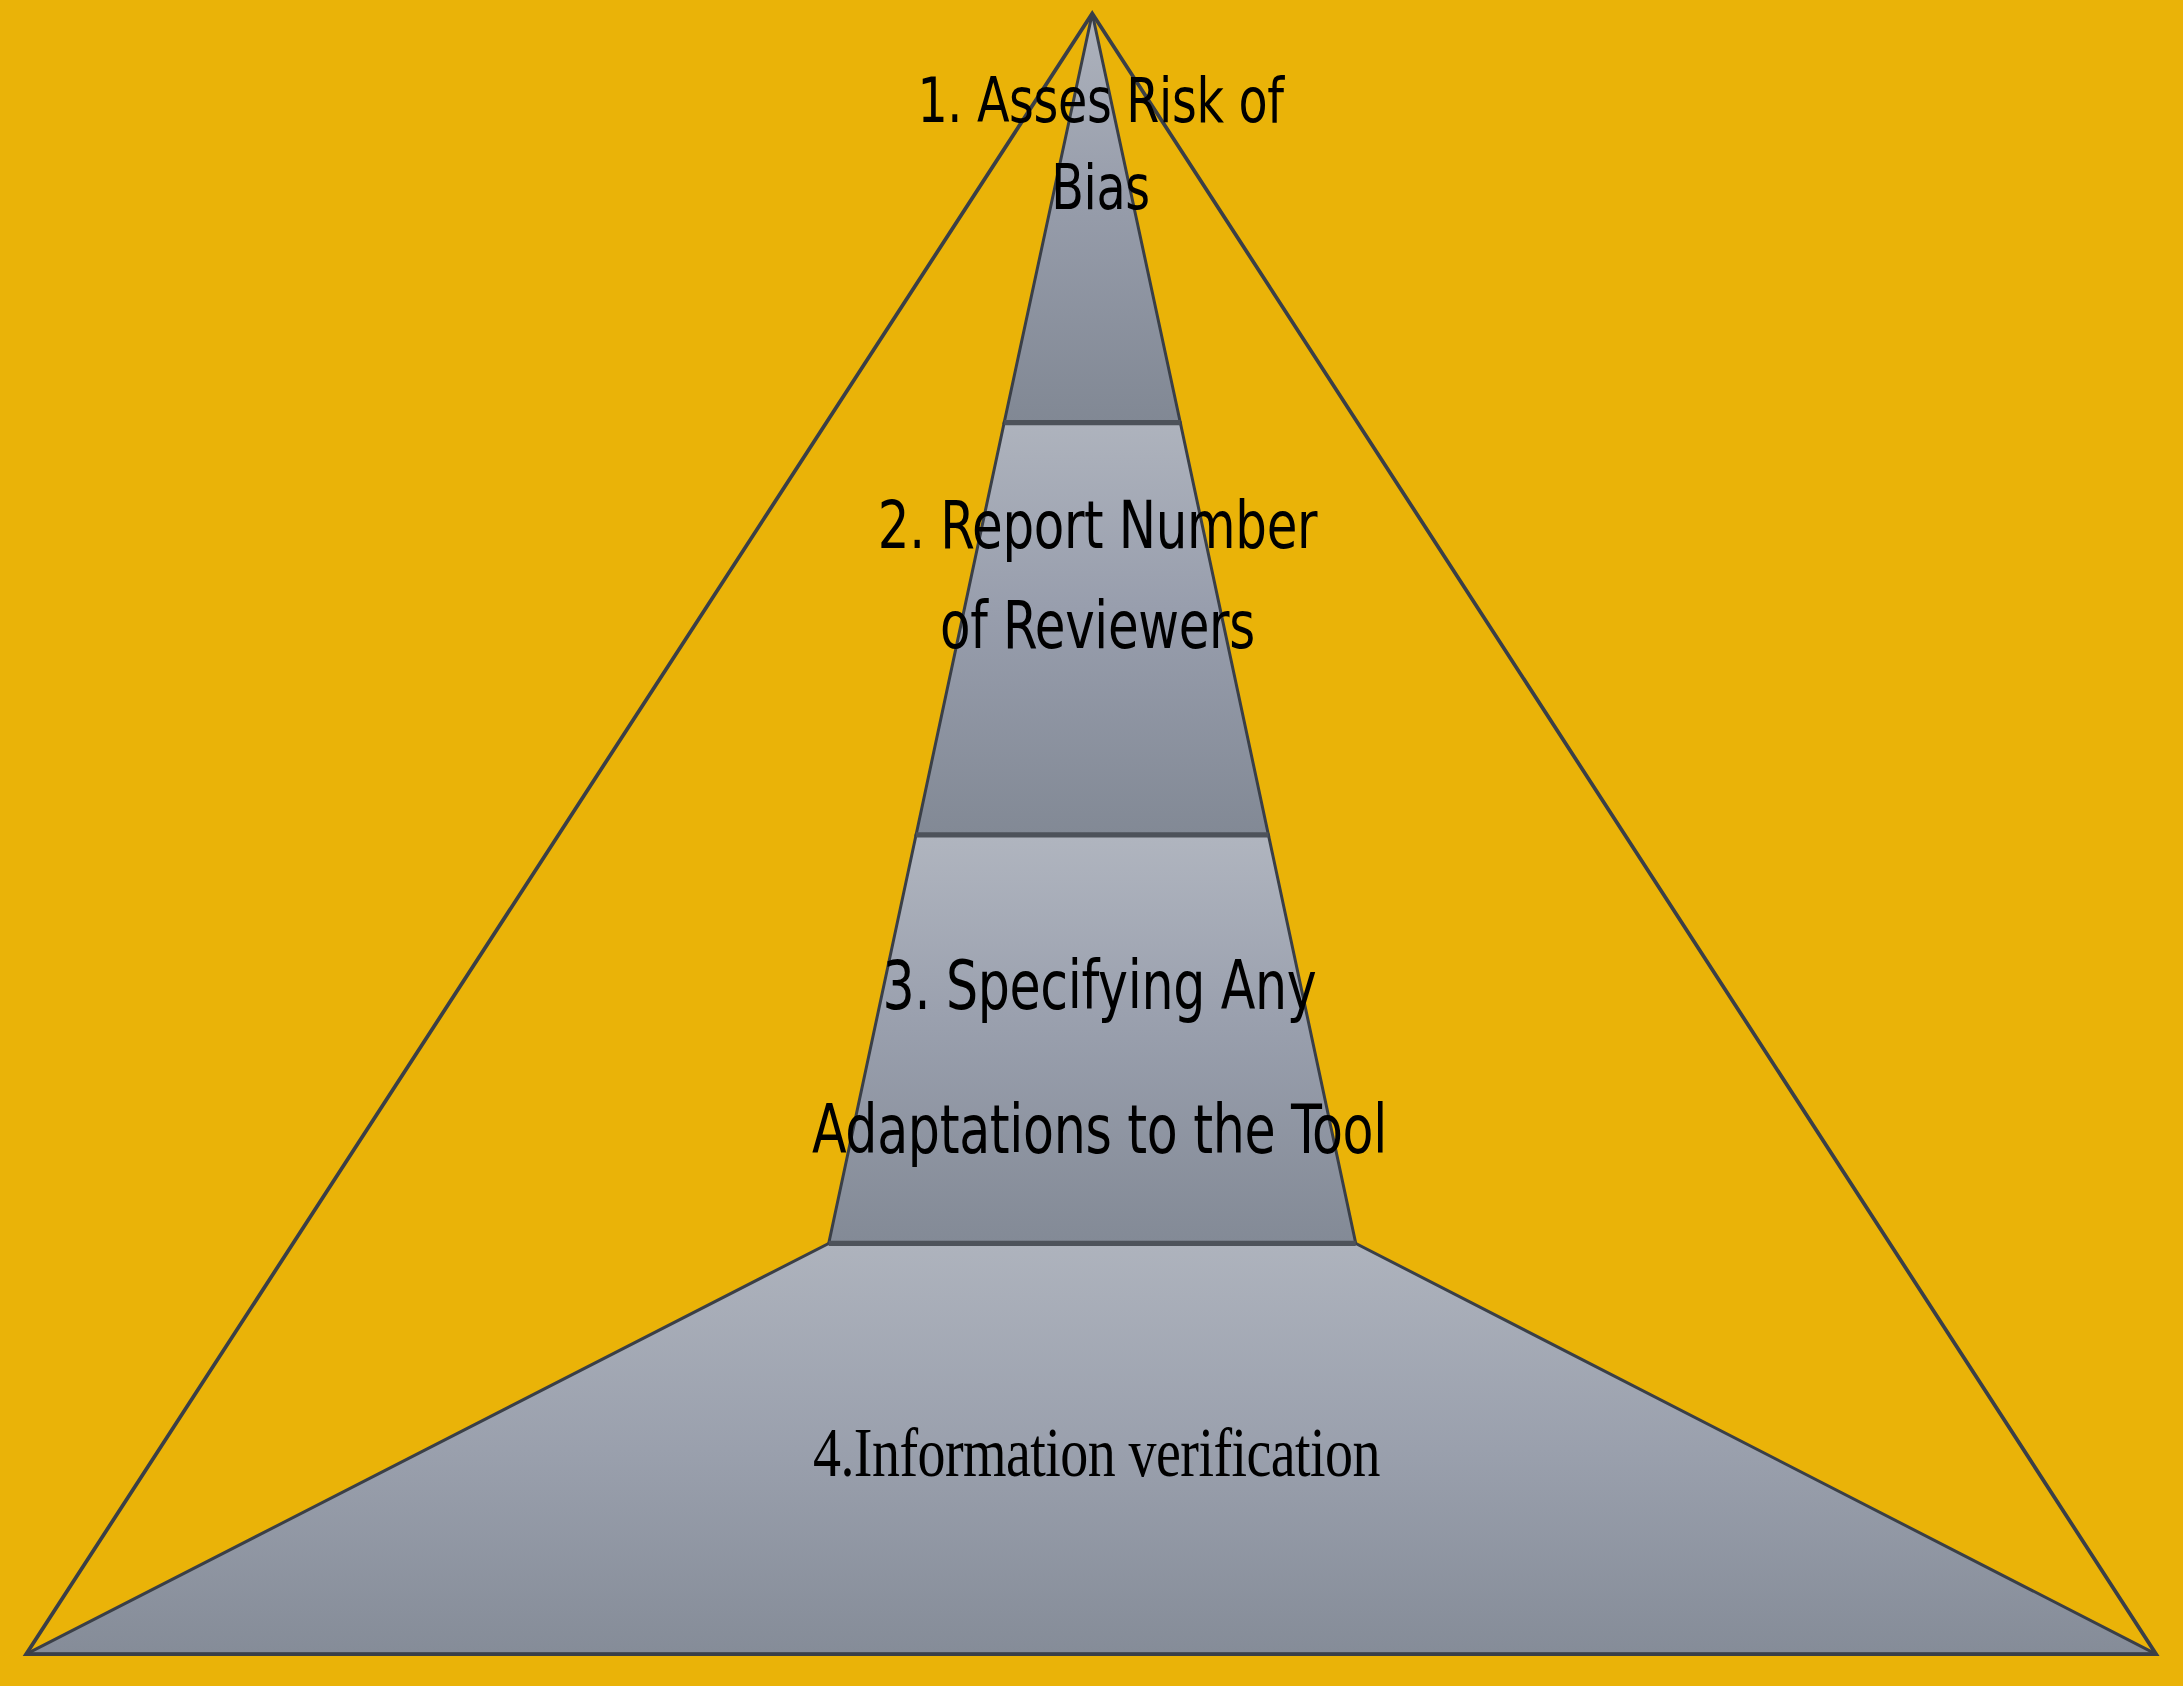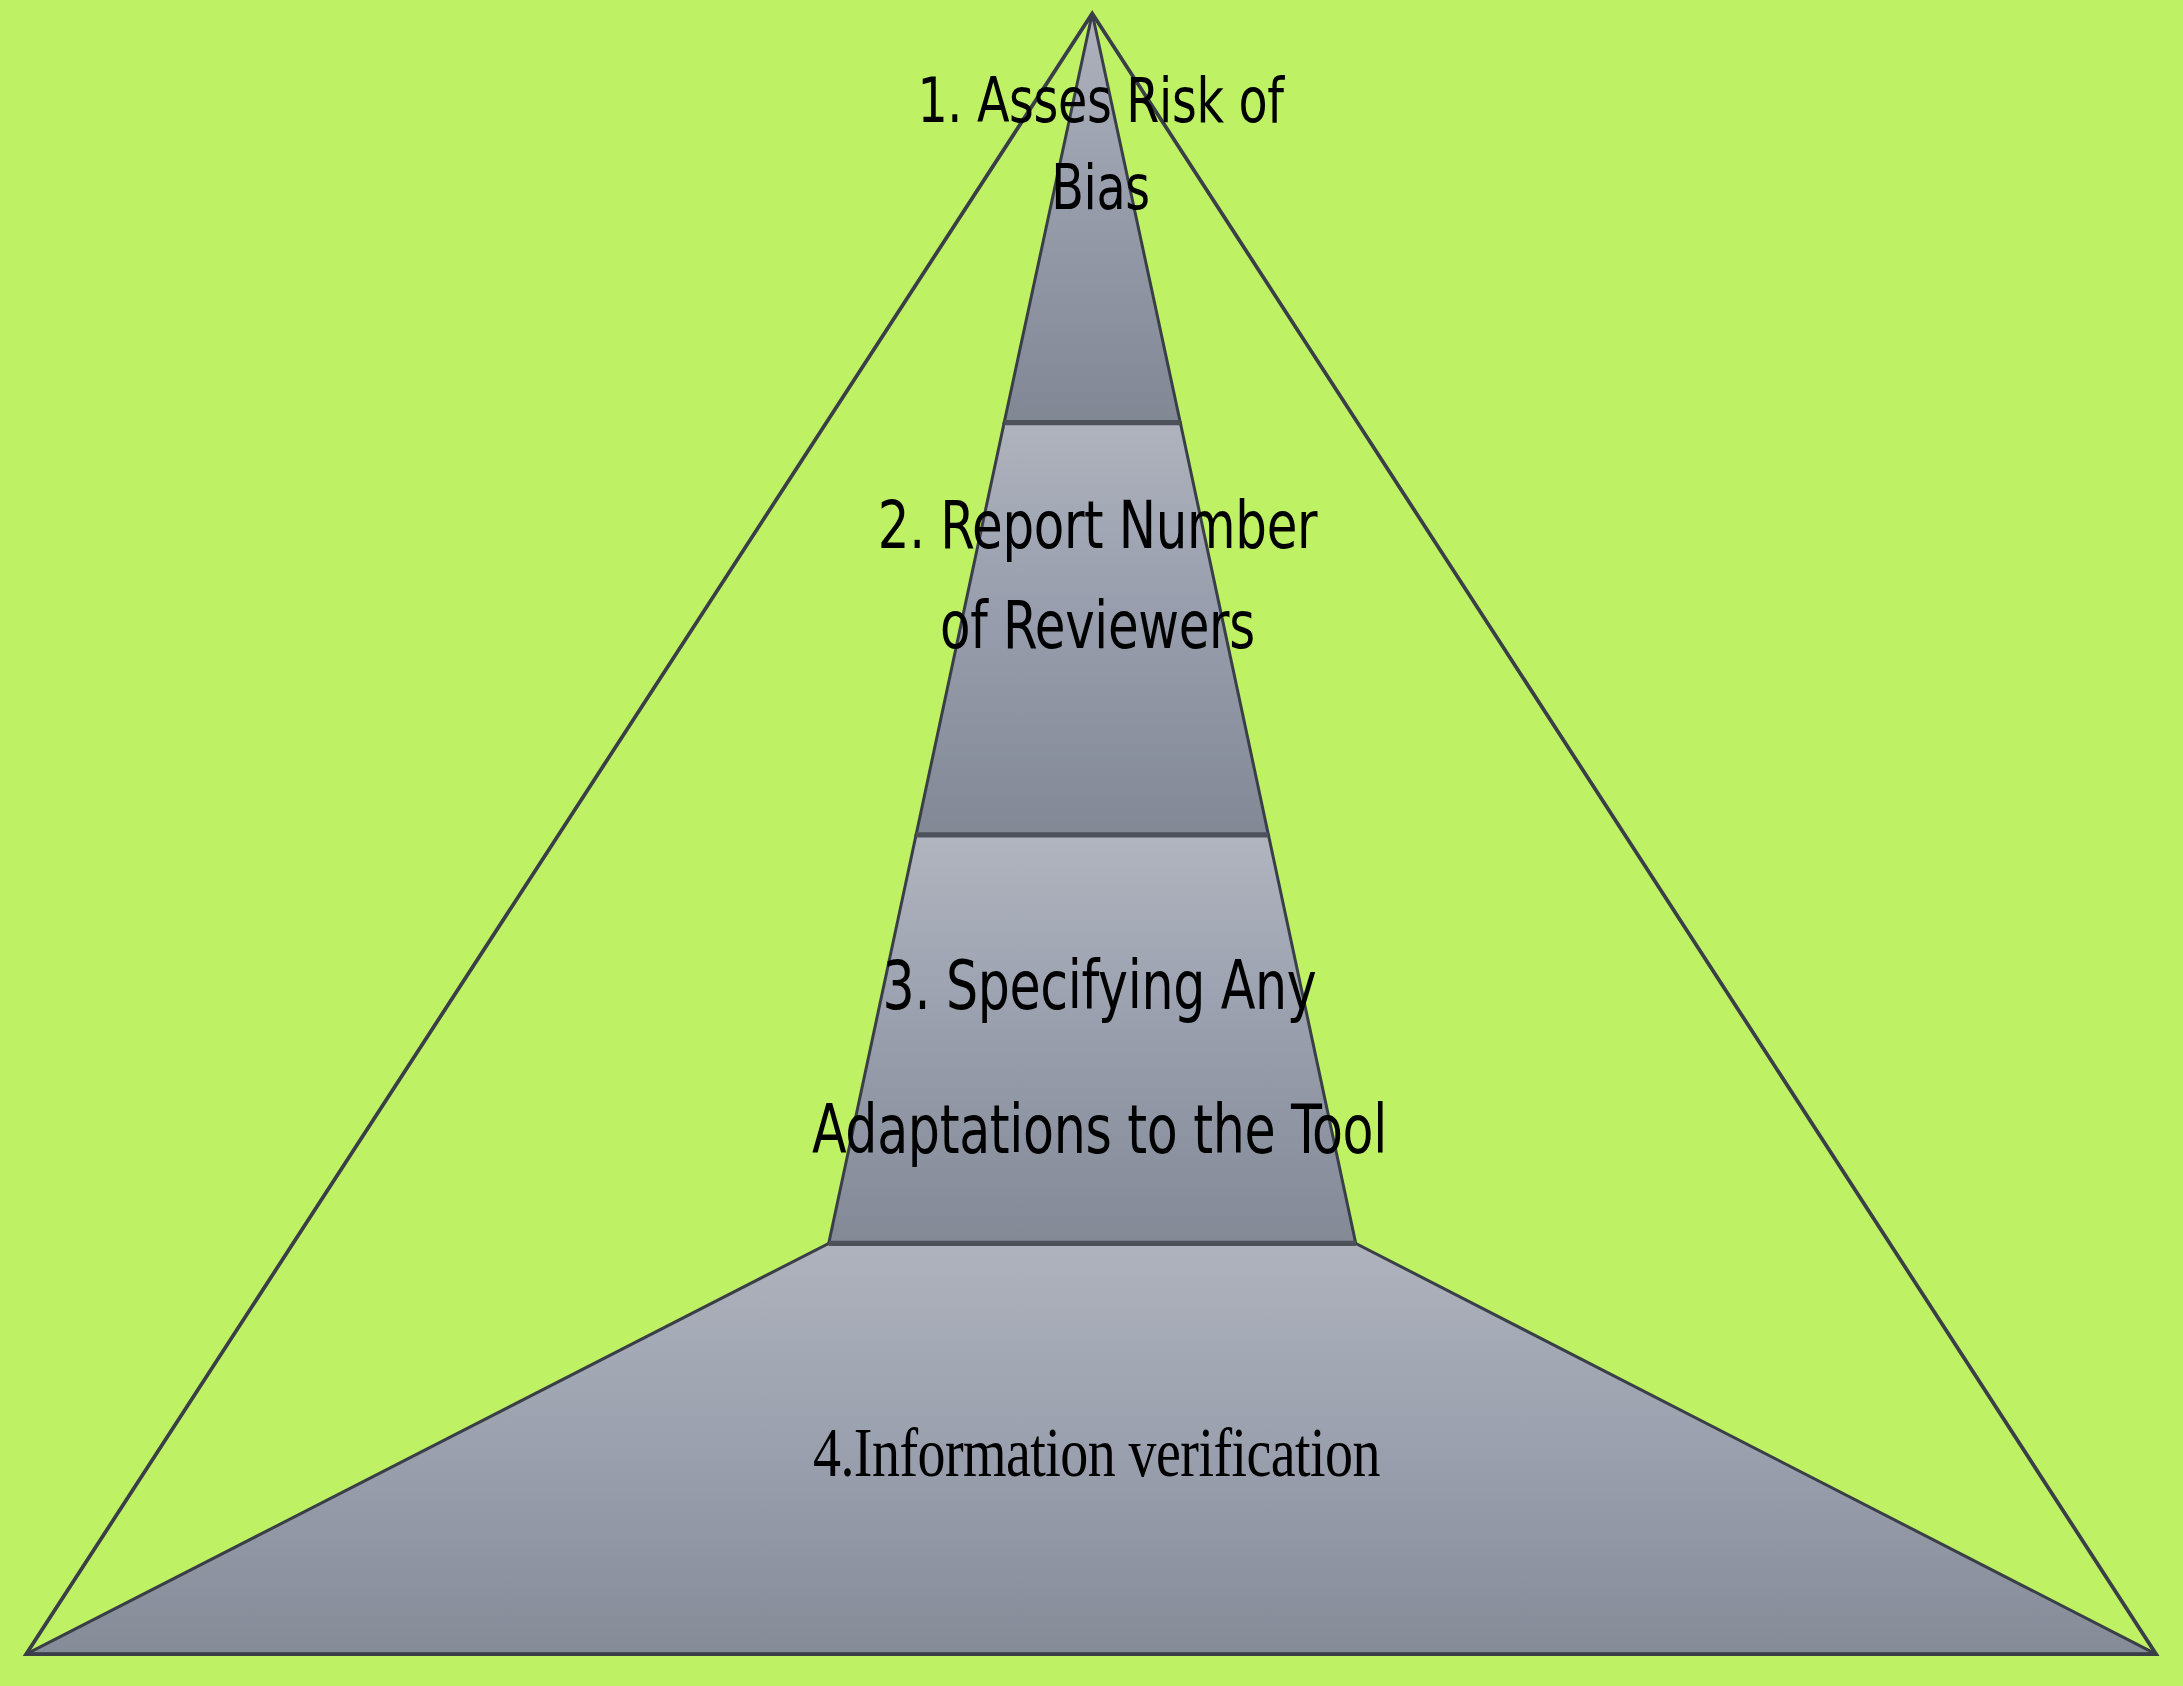--- a/index.html
+++ b/index.html
@@ -8,21 +8,21 @@
     padding: 0;
     background: #ffffff;
   }
   body {
     font-family: "Liberation Sans", sans-serif;
   }
   #stage {
     position: relative;
     width: 2183px;
     height: 1687px;
-    background: #bef264;
+    background: #eab308;
     overflow: hidden;
   }
   #pyramid-svg {
     position: absolute;
     left: 0;
     top: 0;
     width: 2183px;
     height: 1687px;
     display: block;
   }

